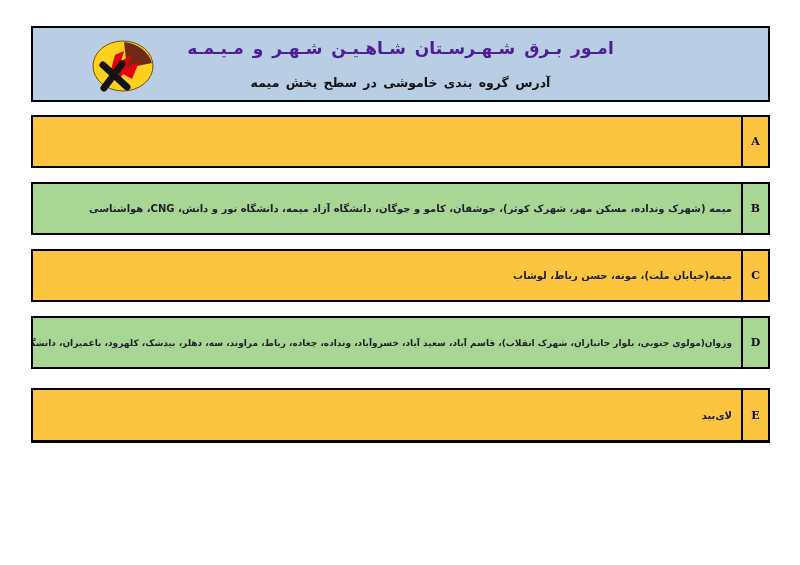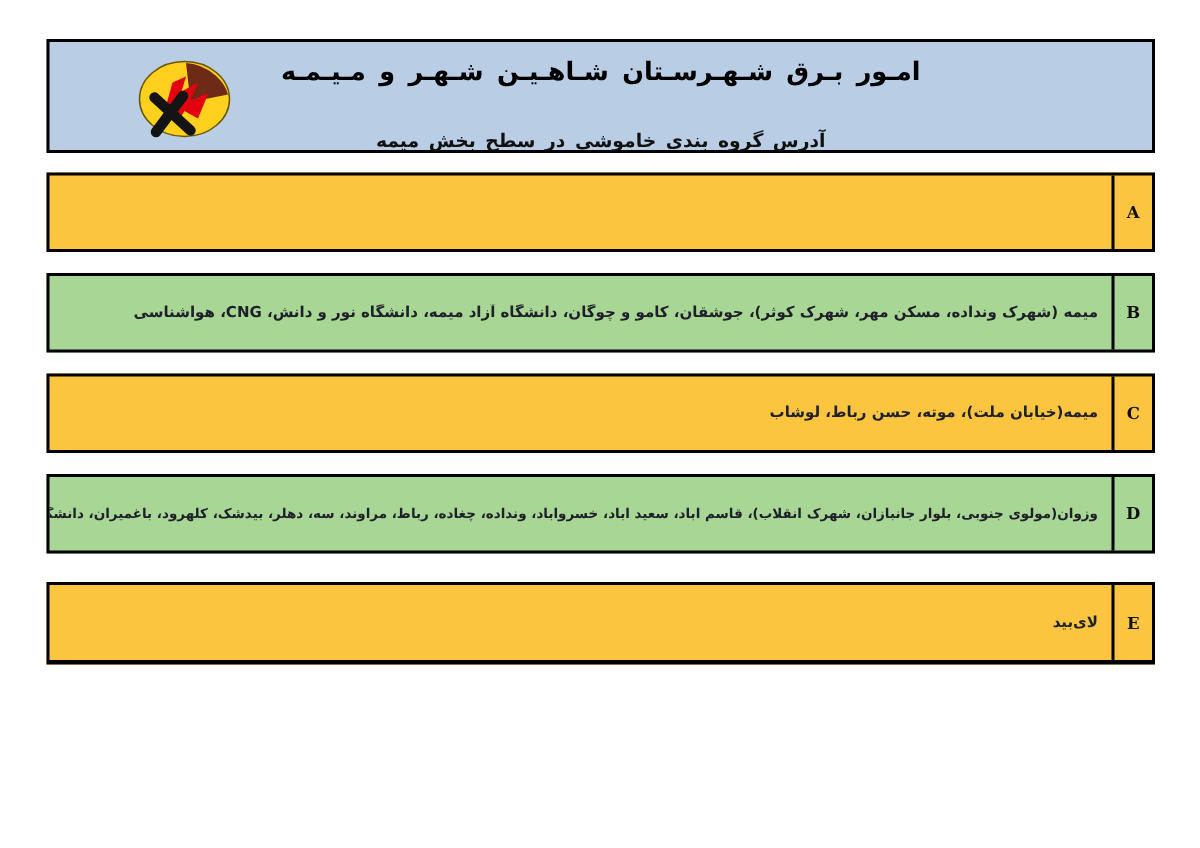--- a/index.html
+++ b/index.html
@@ -35,25 +35,25 @@
     position: absolute;
     left: 58px;
     top: 11px;
     width: 64px;
     height: 54px;
   }
   .header .title {
     margin-top: 10px;
     font-size: 17px;
     font-weight: bold;
-    color: #000000;
+    color: #4c1d95;
     word-spacing: 3px;
   }
   .header .subtitle {
-    margin-top: 28px;
+    margin-top: 17px;
     font-size: 12.5px;
     font-weight: bold;
     color: #111111;
     word-spacing: 2px;
   }
   
   .row {
     box-sizing: border-box;
     display: flex;
     direction: rtl;

